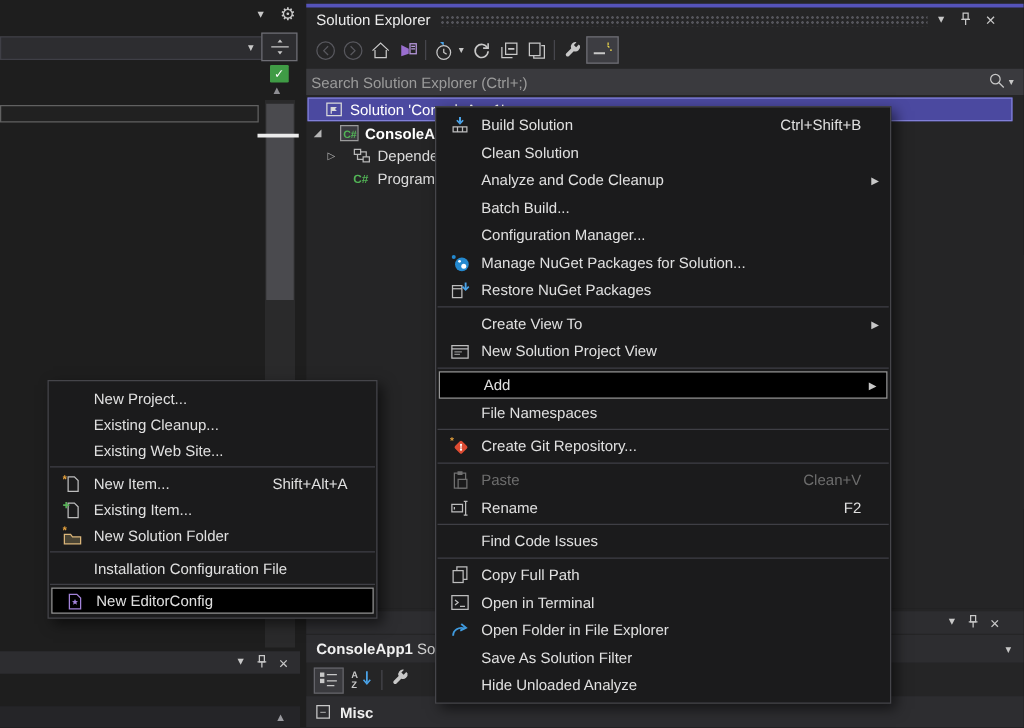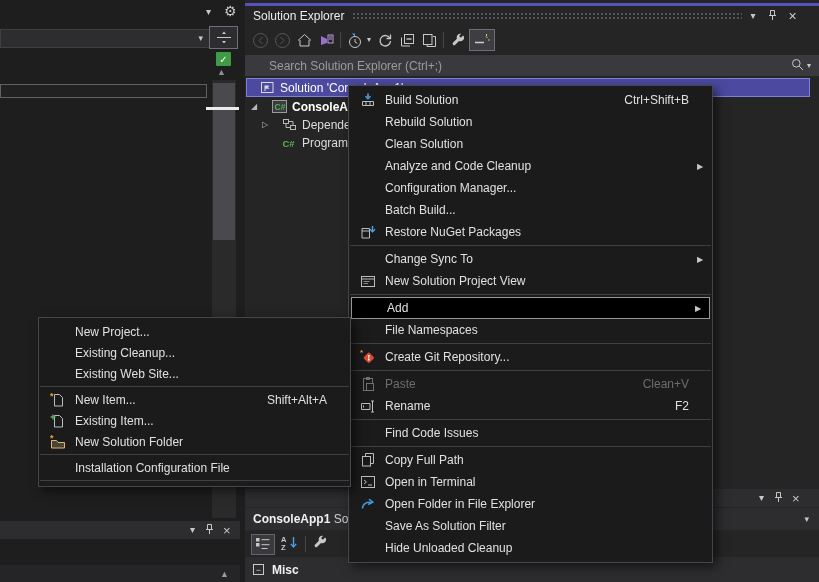--- a/index.html
+++ b/index.html
@@ -194,21 +194,21 @@
       </span>
     <span class="tb-icon tb-box" style="width:26px;">
       <svg width="18" height="14">
           <path d="M2 9.5h9" stroke="#c8c8c8" stroke-width="1.6"></path>
           <path d="M13 3.5l1.5 1.5M15 7h1.5M13.5 1v2" stroke="#e8d44b"></path>
         </svg>
       </span>
   </div>
 
   <div class="abs flexc" id="se-search" style="left:0;top:55px;width:574px;height:21px;">
-    <input style="margin-left: 24px; width: 430px;" placeholder="Search Solution Explorer (Ctrl+;)">
+    <input style="margin-left: 4px; width: 430px;" placeholder="Search Solution Explorer (Ctrl+;)">
     <span style="margin-left:auto;">
       <svg width="13" height="13">
           <circle cx="5.3" cy="5.3" r="3.8" stroke="#c8c8c8" fill="none"></circle>
           <path d="M8.2 8.2L12 12" stroke="#c8c8c8"></path>
         </svg></span>
     <span class="glyph" style="font-size:8px;margin:0 8px 0 3px;">▾</span>
   </div>
 
 </div>
 
@@ -305,65 +305,72 @@
           <path d="M2.5 9.5h11v4h-11z" stroke="#bdbdbd" fill="none"></path>
           <path d="M6 9.5v4M10 9.5v4" stroke="#bdbdbd"></path>
         </svg>
       </span>
     <span class="mi-label">Build Solution</span>
     <span class="mi-shortcut">Ctrl+Shift+B</span>
     <span class="mi-arrow"></span>
   </div>
   <div class="mi">
     <span class="mi-icon"></span>
-    <span class="mi-label">Rebuild Solution</span>
-    <span class="mi-shortcut"></span>
-      <span class="mi-arrow"></span>
-  </div>
-  <div class="mi">
-    <span class="mi-icon"></span>
     <span class="mi-label">Clean Solution</span>
     <span class="mi-shortcut"></span>
       <span class="mi-arrow"></span>
   </div>
   <div class="mi">
     <span class="mi-icon"></span>
     <span class="mi-label">Analyze and Code Cleanup</span>
     <span class="mi-shortcut"></span>
     <span class="mi-arrow">▶</span>
   </div>
   <div class="mi">
     <span class="mi-icon"></span>
+    <span class="mi-label">Batch Build...</span>
+    <span class="mi-shortcut"></span>
+      <span class="mi-arrow"></span>
+  </div>
+  <div class="mi">
+    <span class="mi-icon"></span>
     <span class="mi-label">Configuration Manager...</span>
     <span class="mi-shortcut"></span>
       <span class="mi-arrow"></span>
   </div>
   <div class="mi">
-    <span class="mi-icon"></span>
-    <span class="mi-label">Batch Build...</span>
+    <span class="mi-icon">
+      <svg width="16" height="16">
+          <circle cx="9.5" cy="9.5" r="5.5" fill="#2489cf"></circle>
+          <circle cx="11" cy="11" r="2" fill="#fff"></circle>
+          <circle cx="7.6" cy="7" r="1.1" fill="#fff"></circle>
+          <circle cx="3" cy="3.5" r="1.6" fill="#2489cf"></circle>
+        </svg>
+      </span>
+    <span class="mi-label">Manage NuGet Packages for Solution...</span>
     <span class="mi-shortcut"></span>
       <span class="mi-arrow"></span>
   </div>
   <div class="mi">
     <span class="mi-icon">
       <svg width="16" height="16">
           <path d="M2 4.5h7.5V14H2z" stroke="#bdbdbd" fill="none"></path>
           <path d="M2 7h7.5" stroke="#bdbdbd"></path>
           <path d="M12.5 2v5.5" stroke="#4aa3e8" stroke-width="1.5"></path>
           <path d="M10 5.3l2.5 2.6L15 5.3" stroke="#4aa3e8" fill="none" stroke-width="1.3"></path>
         </svg>
       </span>
     <span class="mi-label">Restore NuGet Packages</span>
     <span class="mi-shortcut"></span>
       <span class="mi-arrow"></span>
   </div>
   <div class="msep"></div>
   <div class="mi">
     <span class="mi-icon"></span>
-    <span class="mi-label">Change Sync To</span>
+    <span class="mi-label">Create View To</span>
     <span class="mi-shortcut"></span>
     <span class="mi-arrow">▶</span>
   </div>
   <div class="mi">
     <span class="mi-icon">
       <svg width="16" height="16">
           <rect x="1.5" y="3.5" width="13" height="10" stroke="#bdbdbd" fill="none"></rect>
           <path d="M1.5 6h13" stroke="#bdbdbd"></path>
           <path d="M3.5 8.5h6M3.5 10.5h4.5" stroke="#8a8a8a"></path>
         </svg>
@@ -468,27 +475,27 @@
       <span class="mi-arrow"></span>
   </div>
   <div class="mi">
     <span class="mi-icon"></span>
     <span class="mi-label">Save As Solution Filter</span>
     <span class="mi-shortcut"></span>
       <span class="mi-arrow"></span>
   </div>
   <div class="mi">
     <span class="mi-icon"></span>
-    <span class="mi-label">Hide Unloaded Cleanup</span>
-    <span class="mi-shortcut"></span>
-      <span class="mi-arrow"></span>
-  </div>
-</div>
-
-<div class="menu sub" style="left:38px;top:317px;width:313px;z-index:60;">
+    <span class="mi-label">Hide Unloaded Analyze</span>
+    <span class="mi-shortcut"></span>
+      <span class="mi-arrow"></span>
+  </div>
+</div>
+
+<div class="menu sub" style="left:38px;top:304px;width:264px;z-index:60;">
   <div class="mi">
     <span class="mi-icon"></span>
     <span class="mi-label">New Project...</span>
     <span class="mi-shortcut"></span>
       <span class="mi-arrow"></span>
   </div>
   <div class="mi">
     <span class="mi-icon"></span>
     <span class="mi-label">Existing Cleanup...</span>
     <span class="mi-shortcut"></span>
@@ -535,13 +542,24 @@
       <span class="mi-arrow"></span>
   </div>
   <div class="msep"></div>
   <div class="mi">
     <span class="mi-icon"></span>
     <span class="mi-label">Installation Configuration File</span>
     <span class="mi-shortcut"></span>
       <span class="mi-arrow"></span>
   </div>
   <div class="msep"></div>
+  <div class="mi focused">
+    <span class="mi-icon">
+      <svg width="16" height="16">
+          <path d="M3.5 2.5h6l3 3V14h-9z" stroke="#a383d9" fill="none"></path>
+          <path d="M8 6.2l.7 1.5 1.7.2-1.3 1.1.4 1.7L8 9.8l-1.5.9.4-1.7-1.3-1.1 1.7-.2z" fill="#a383d9"></path>
+        </svg>
+      </span>
+    <span class="mi-label">New EditorConfig</span>
+    <span class="mi-shortcut"></span>
+      <span class="mi-arrow"></span>
+  </div>
 </div>
 
 </body></html>

